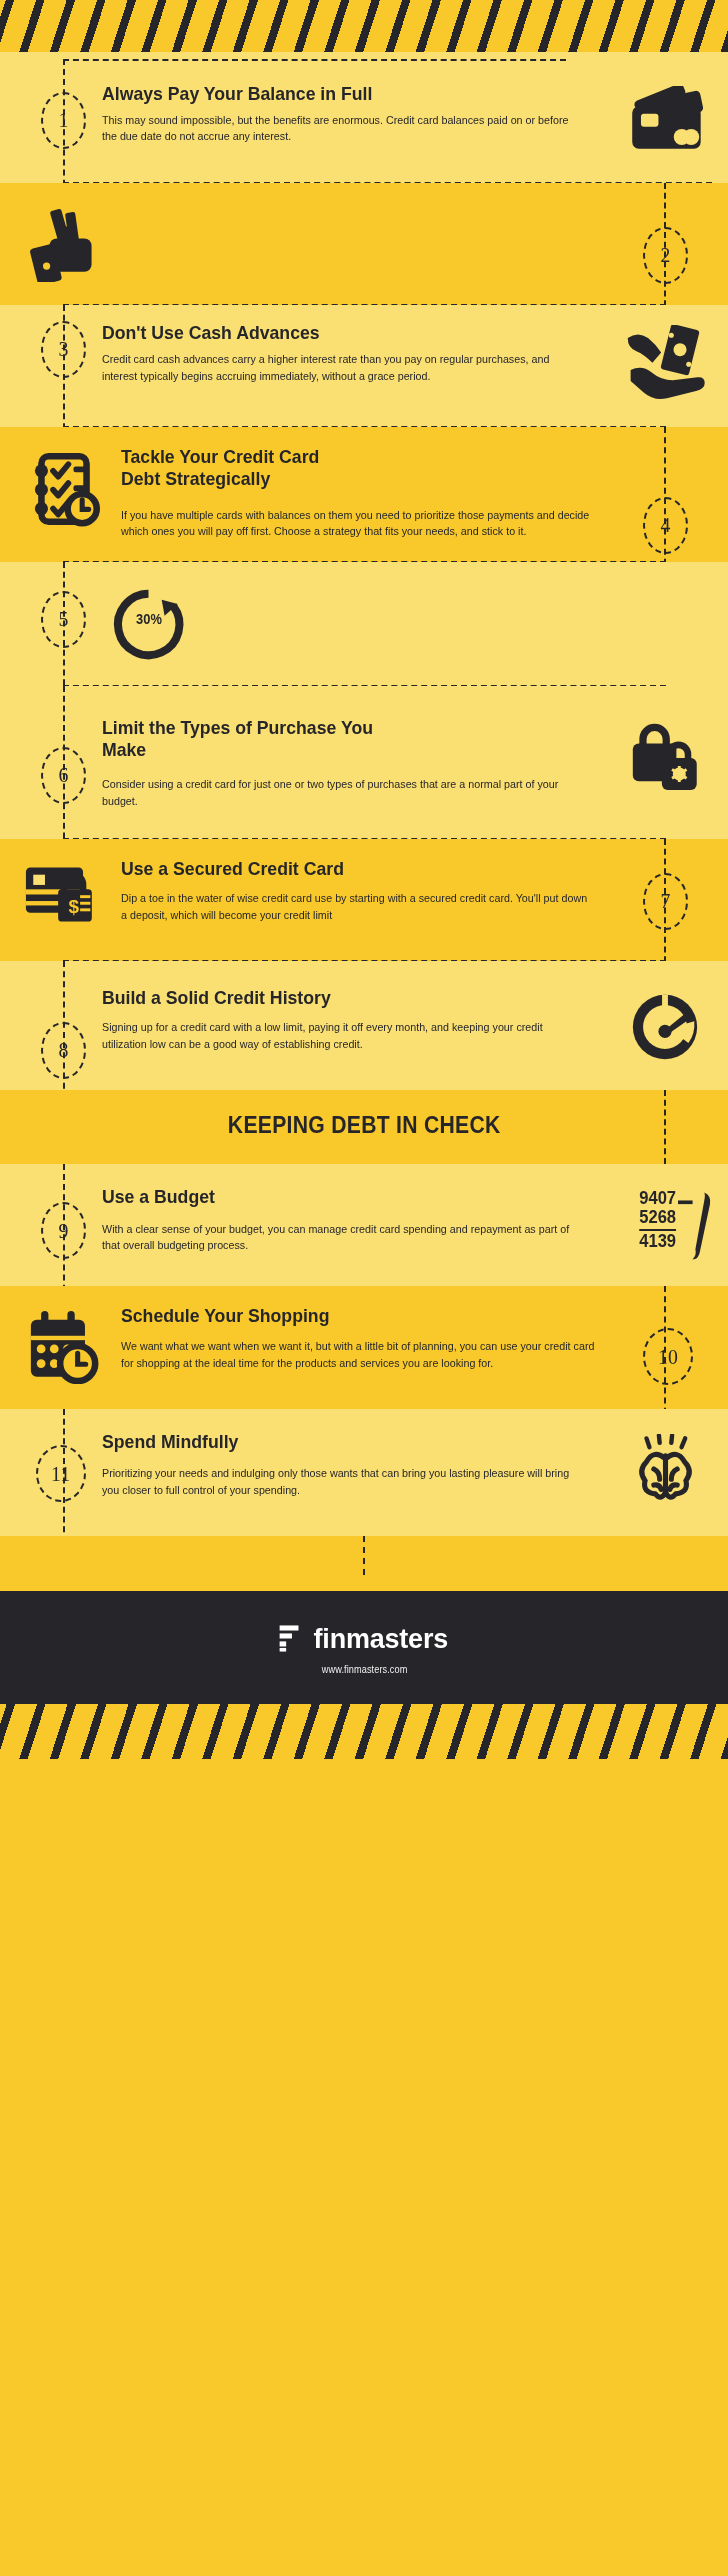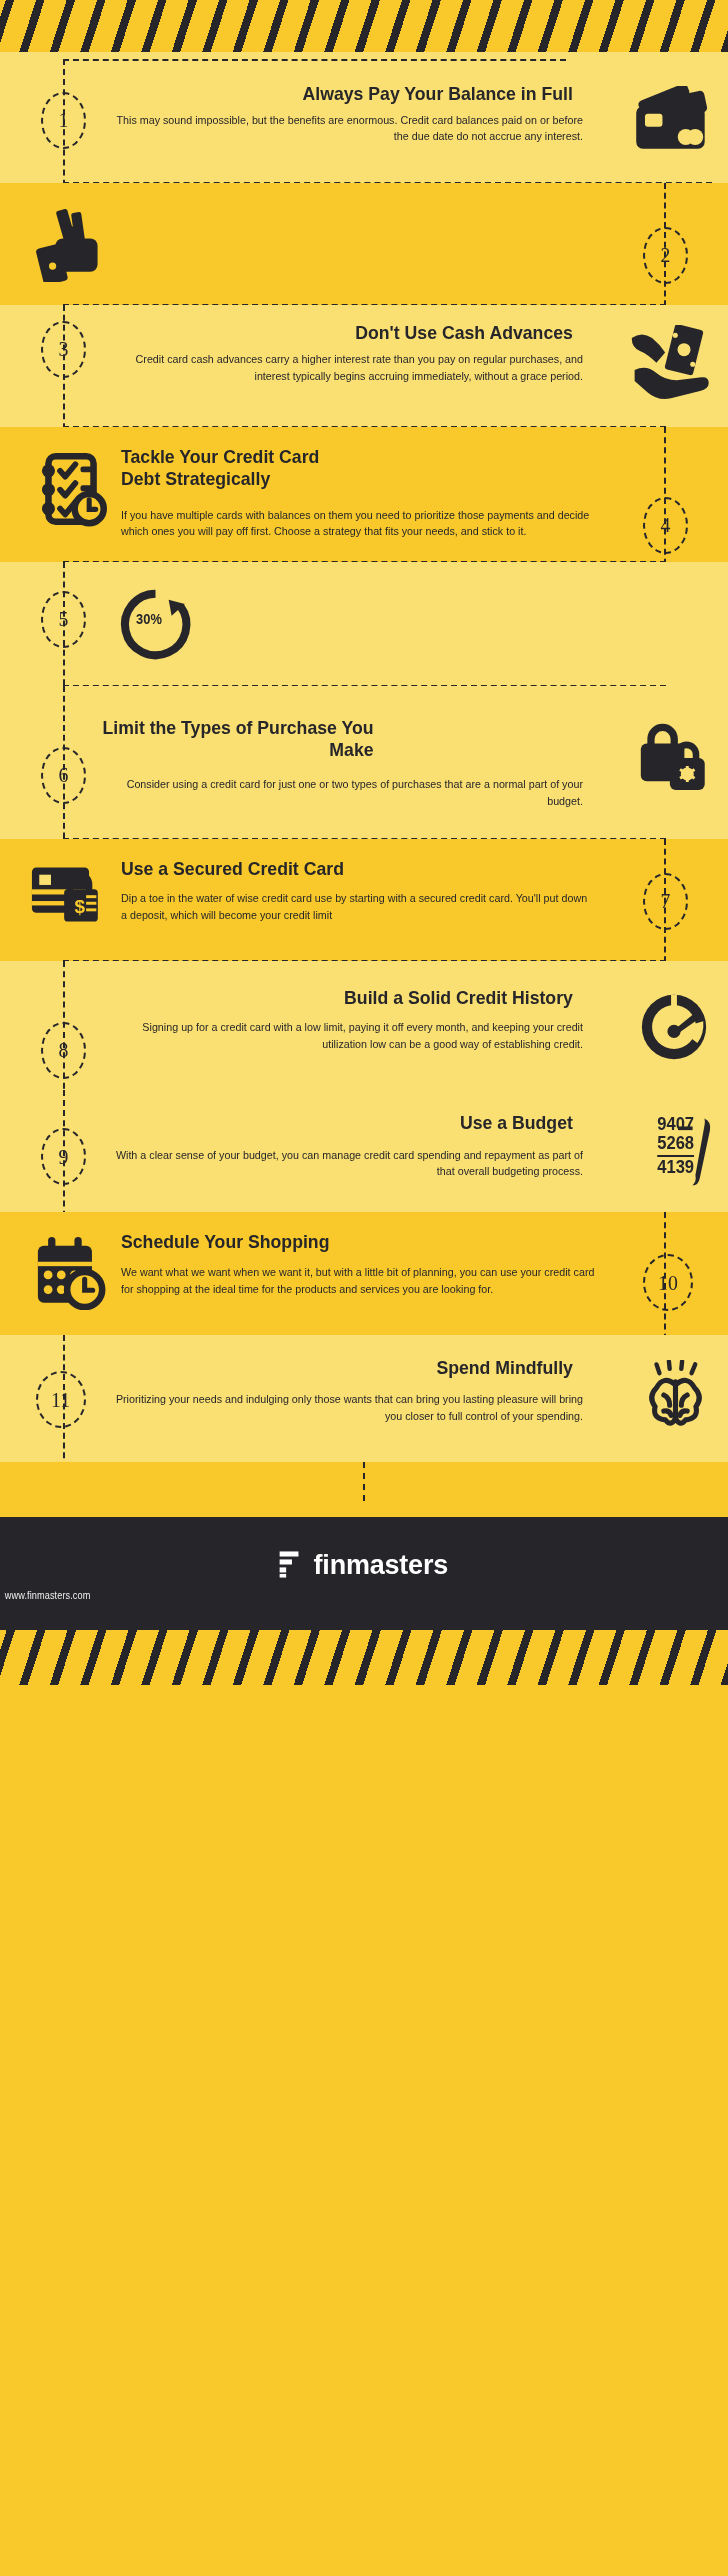--- a/index.html
+++ b/index.html
@@ -125,28 +125,28 @@
     line-height:1.47;
     transform:scaleX(0.95);
     transform-origin:left center;
   }
 
   .icon-box {
     width:93px;
     flex:0 0 93px;
     display:flex;
     align-items:flex-start;
-    justify-content:flex-end;
+    justify-content:center;
     padding-top:2.9px;
   }
   .icon-box svg { display:block; }
 
   
   .layout-left .icon-box { order:2; }
-  .layout-left .rule-body { order:1; padding-right:10.2px;text-align:right; }
+  .layout-left .rule-body { order:1; padding-right:10.2px; }
   .layout-right .icon-box { order:1; }
   .layout-right .rule-body { order:2; padding-left:10.2px; }
 
   
   .section-band {
     background:#F9C92B;
     position:relative;
     text-align:center;
     padding:22px 0 25px 0;
   }
@@ -156,20 +156,21 @@
     color:#26262A;
     letter-spacing:0.3px;
     text-transform:uppercase;
     transform:scaleX(0.92);
     display:inline-block;
   }
 
   
   .footer {
     background:#26262A;
+    text-align:center;
     padding:31px 0 29px 0;
   }
   .brand {
     display:flex;
     align-items:center;
     justify-content:center;
     gap:6.6px;
   }
   .brand-mark { display:block; }
   .brand-name {
@@ -403,20 +404,25 @@
           <rect x="48" y="8" width="8" height="18" fill="#FADF72"></rect>
           <path d="M92 44 a44 44 0 0 1 -8 30 l-26 -20 z" fill="#FADF72"></path>
           <path d="M52 56 L84 30 l6 8 l-34 24 z" fill="#26262A"></path>
           <circle cx="52" cy="58" r="9" fill="#26262A"></circle>
         </svg>
       </div>
     </div>
     <div class="dash-frame dash-h" style="left:63px; right:63px; bottom:-1.5px;"></div>
   </div>
 
+  <div class="section-band">
+    <div class="dash-frame dash-v" style="right:63px; top:0; height:100%;"></div>
+    <div class="section-title">KEEPING DEBT IN CHECK</div>
+    <div class="dash-frame dash-h" style="left:63px; right:63px; bottom:-1.5px;"></div>
+  </div>
 
   <div class="rule light">
     <div class="dash-frame dash-v" style="left:63px; top:0; height:197px;"></div>
     <div class="rule-inner layout-left" style="padding:22px 17.5px 23px 102px;">
       <div class="num left" style="top:38px; left:41px;">
         <span>9</span>
       </div>
       <div class="rule-body">
         <div class="rule-title">Use a Budget</div>
         <div class="rule-text" style="margin-top:11.7px;">With a clear sense of your budget, you can manage credit card spending and repayment as part of that overall budgeting process.</div>

